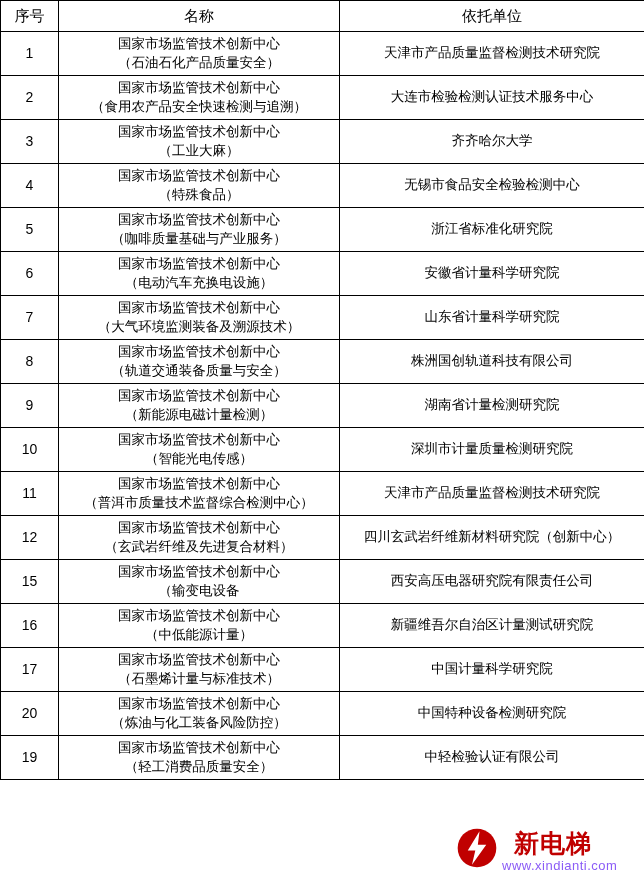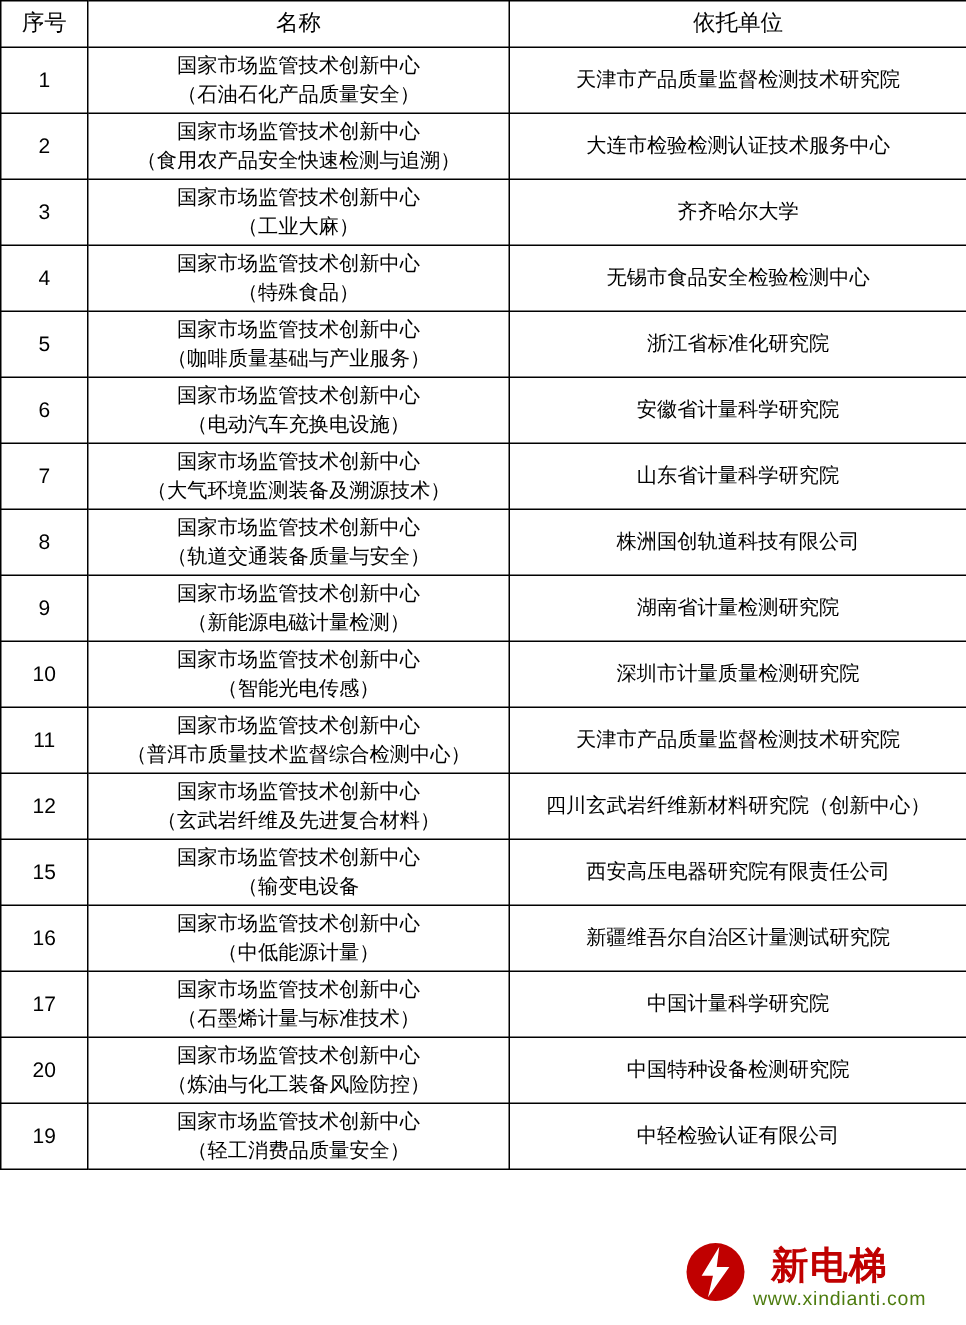--- a/index.html
+++ b/index.html
@@ -81,21 +81,21 @@
     font-weight: bold;
     color: #c00000;
     letter-spacing: 1px;
     text-shadow: 0 0 2px rgba(255,255,255,0.9);
   }
   .wm-url {
     position: absolute;
     left: 52px;
     top: 33px;
     font-size: 13px;
-    color: #4d7c0f;
+    color: #8b5cf6;
     letter-spacing: 0.5px;
     font-family: "Liberation Sans", sans-serif;
     text-shadow: 0 0 2px rgba(255,255,255,0.9);
   }
 </style>
 </head>
 <body>
 
 <table class="grid">
   <colgroup>

